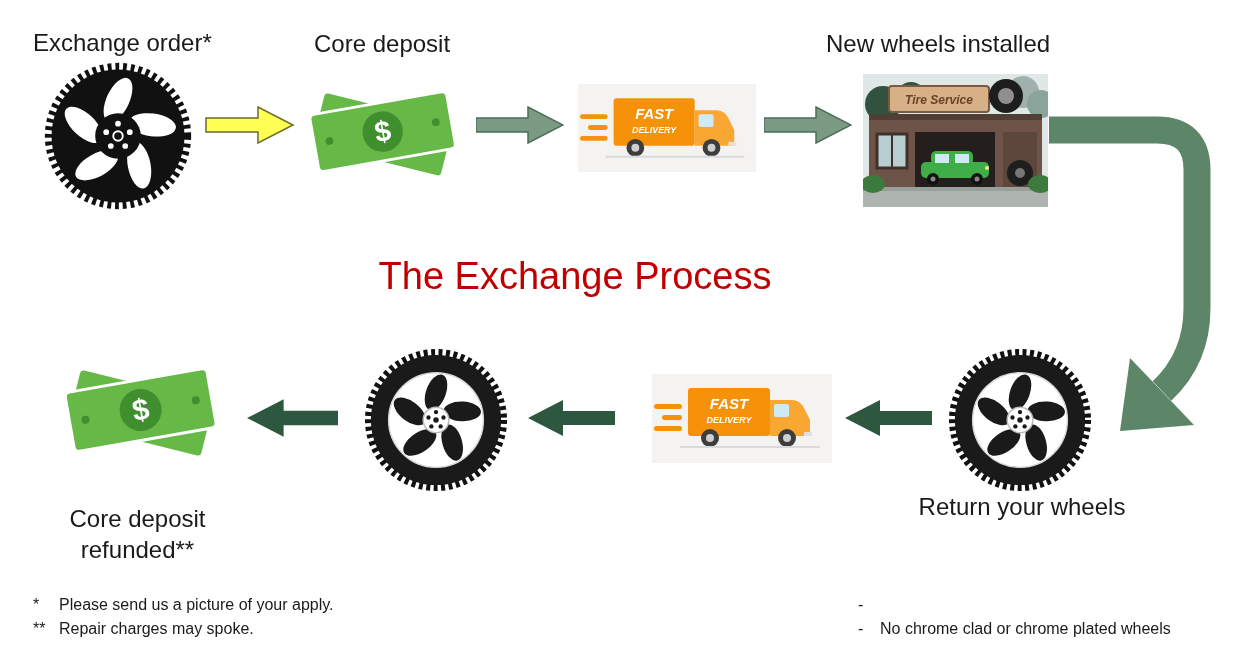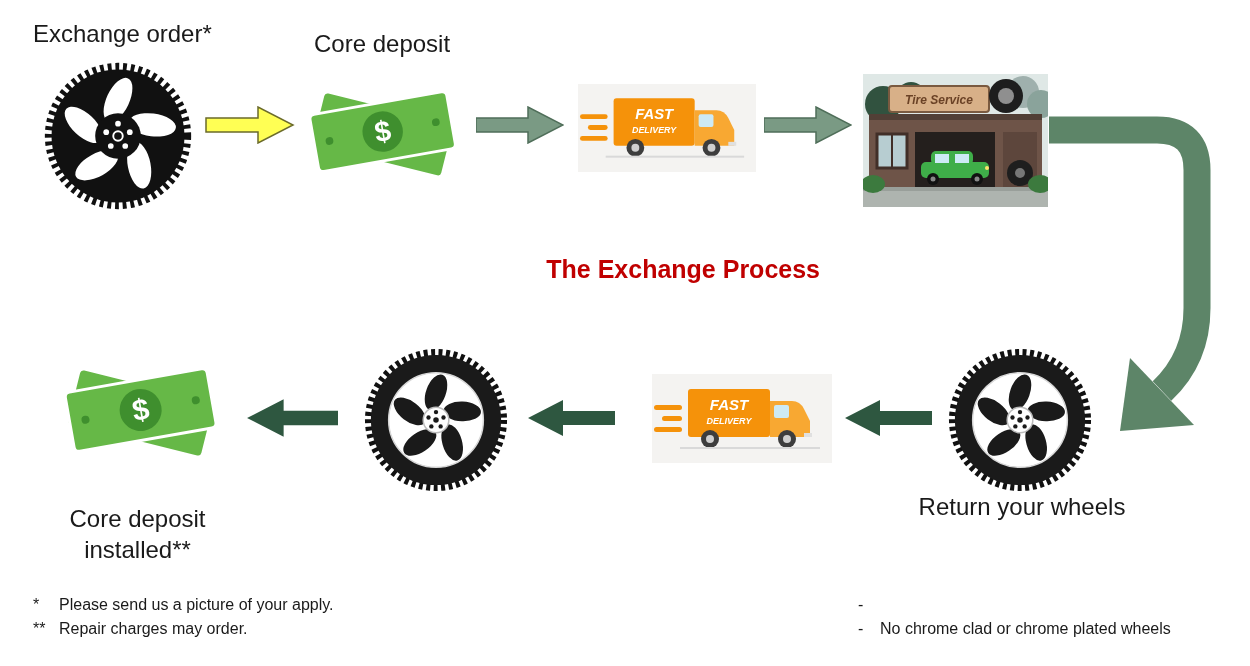--- a/index.html
+++ b/index.html
@@ -3,35 +3,35 @@
 <meta charset="utf-8">
 <title>The Exchange Process</title>
 <style>
   * { margin:0; padding:0; box-sizing:border-box; }
   html,body { background:#ffffff; }
   body { font-family:"Liberation Sans", sans-serif; color:var(--text_dark,#1a1a1a); }
   .canvas { position:relative; width:1250px; height:666px; background:#fff; overflow:hidden; }
   .abs { position:absolute; }
   .step-label { font-size:24px; color:var(--text_dark,#1a1a1a); white-space:nowrap; }
   .center { text-align:center; }
-  .title { font-size:25px; font-weight:700; color:var(--title_red,#c00000); text-align:right; white-space:nowrap; }
-  .panel { background:var(--panel_gray,#f4f3f1); display:flex; align-items:center; justify-content:center; }
+  .title { font-size:38px; font-weight:400; color:var(--title_red,#c00000); text-align:center; white-space:nowrap; }
+  .panel { background:var(--panel_gray,#f4f3f1); display:flex; justify-content:center; }
   .two-line { line-height:31px; }
   .footnotes { font-size:16px; color:var(--text_dark,#1a1a1a); }
   .footnote-row { display:flex; line-height:24px; white-space:nowrap; }
   .fm { flex:none; width:26px; }
   .fm-sm { flex:none; width:22px; }
   svg { display:block; }
 </style>
 </head>
 <body>
 
 <div class="canvas">
 
-  <div class="abs step-label" style="left:33px; top:20px;">Exchange order*</div>
+  <div class="abs step-label" style="left:33px; top:29px;">Exchange order*</div>
 
   <svg class="abs" style="left:42px; top:60px;" width="152" height="152" viewBox="0 0 160 160">
     <circle cx="80" cy="80" r="72" fill="none" stroke="#111" stroke-width="10" stroke-dasharray="4 4"></circle>
     <circle cx="80" cy="80" r="70" fill="#111"></circle>
     <g fill="#ffffff">
       <ellipse cx="80" cy="42" rx="12" ry="25" transform="rotate(25 80 42)"></ellipse>
       <ellipse cx="116.1" cy="68.3" rx="12" ry="25" transform="rotate(97 116.1 68.3)"></ellipse>
       <ellipse cx="102.3" cy="110.7" rx="12" ry="25" transform="rotate(169 102.3 110.7)"></ellipse>
       <ellipse cx="57.7" cy="110.7" rx="12" ry="25" transform="rotate(241 57.7 110.7)"></ellipse>
       <ellipse cx="43.9" cy="68.3" rx="12" ry="25" transform="rotate(313 43.9 68.3)"></ellipse>
@@ -90,20 +90,21 @@
       <circle cx="135" cy="64" r="9" fill="#3d3d3d"></circle>
         <circle cx="135" cy="64" r="4" fill="#cfcfcf"></circle>
       <rect x="28" y="72" width="140" height="2" fill="#d9d9d9"></rect>
     </svg>
   </div>
 
   <svg class="abs" style="left:764px; top:106px;" width="88" height="38" viewBox="0 0 88 38">
     <polygon points="0,12 52,12 52,1 87,19 52,37 52,26 0,26" style="fill:var(--arrow_green); stroke:var(--arrow_green_border); stroke-width:1.5;"></polygon>
   </svg>
 
+  <div class="abs step-label" style="left:826px; top:30px;">New wheels installed</div>
 
   <svg class="abs" style="left:863px; top:74px;" width="185" height="133" viewBox="0 0 185 133">
     <rect x="0" y="0" width="185" height="133" fill="#dfe8e6"></rect>
     <circle cx="20" cy="30" r="18" fill="#31523f"></circle>
     <circle cx="48" cy="22" r="14" fill="#31523f"></circle>
     <circle cx="160" cy="18" r="16" fill="#9fb0ad"></circle>
     <circle cx="178" cy="30" r="14" fill="#8aa39b"></circle>
     <rect x="6" y="40" width="173" height="73" fill="#6e5448"></rect>
     <rect x="6" y="40" width="173" height="6" fill="#513f36"></rect>
     <rect x="26" y="12" width="100" height="26" rx="3" fill="#d8b088" stroke="#7a5a40" stroke-width="2"></rect>
@@ -227,34 +228,34 @@
       <circle cx="82.6" cy="72.5" r="2.2"></circle>
       <circle cx="79.7" cy="81.5" r="2.2"></circle>
       <circle cx="70.3" cy="81.5" r="2.2"></circle>
       <circle cx="67.4" cy="72.5" r="2.2"></circle>
     </g>
     <circle cx="75" cy="75" r="2.8" fill="#1a1a1a"></circle>
   </svg>
 
   <div class="abs step-label center two-line" style="left:35px; top:503px; width:205px; white-space:normal;">
     <div>Core deposit</div>
-    <div>installed**</div>
+    <div>refunded**</div>
   </div>
 
 
   <div class="abs step-label center" style="left:903px; top:493px; width:238px;">Return your wheels</div>
 
   <div class="abs footnotes" style="left:33px; top:593px;">
     <div class="footnote-row">
       <span class="fm">*</span>
       <span>Please send us a picture of your apply.</span>
     </div>
     <div class="footnote-row">
       <span class="fm">**</span>
-      <span>Repair charges may order.</span>
+      <span>Repair charges may spoke.</span>
     </div>
   </div>
 
   <div class="abs footnotes" style="left:858px; top:593px;">
     <div class="footnote-row">
       <span class="fm-sm">-</span>
     </div>
     <div class="footnote-row">
       <span class="fm-sm">-</span>
       <span>No chrome clad or chrome plated wheels</span>

